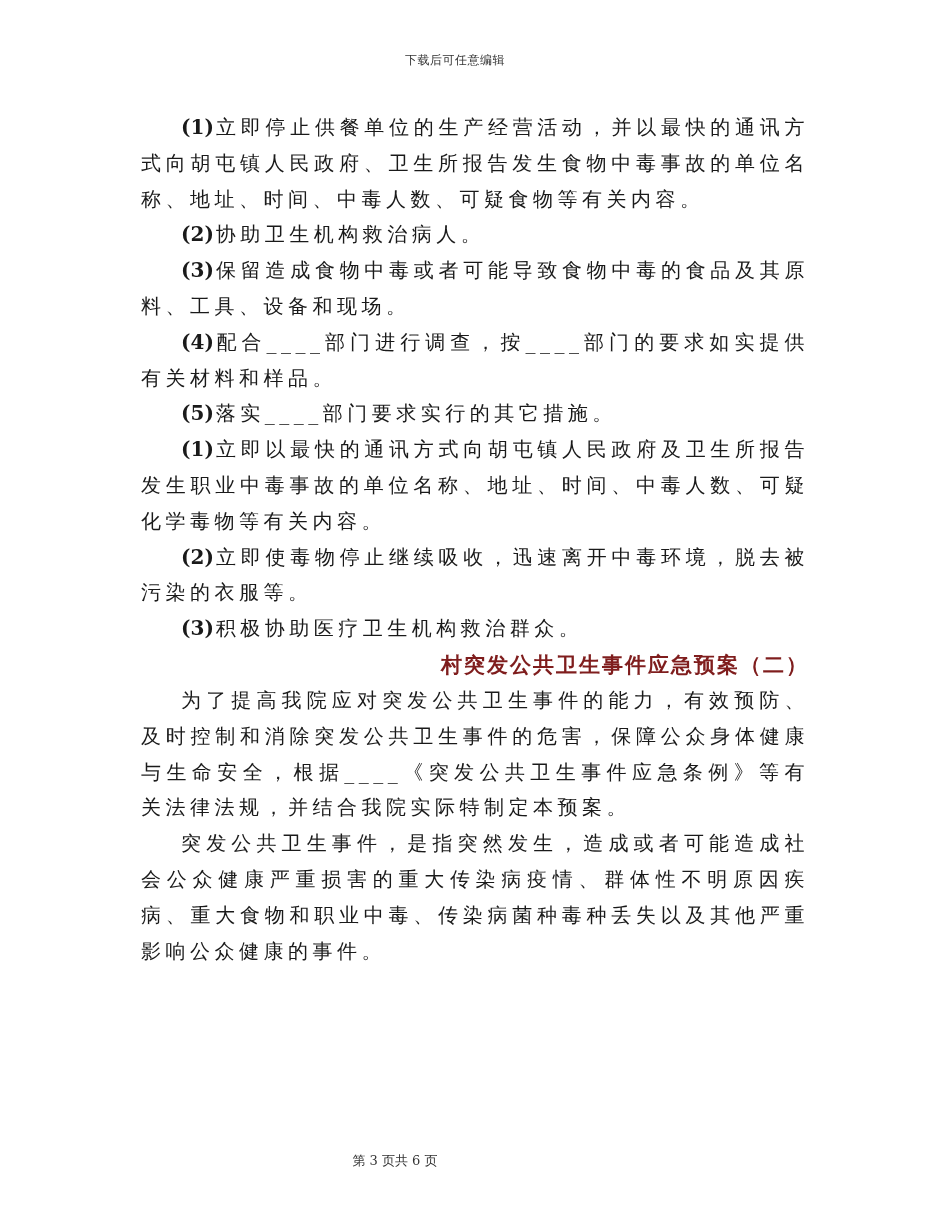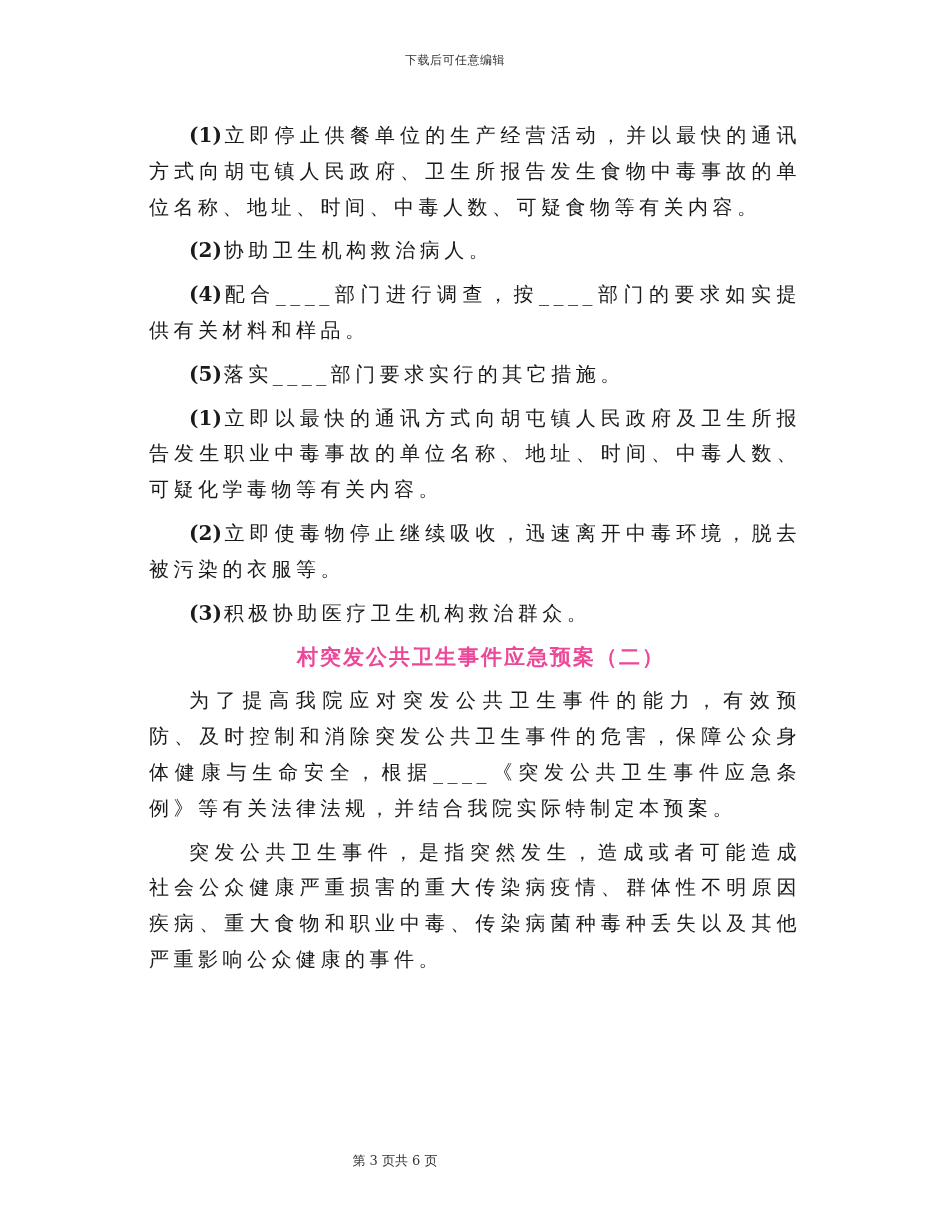--- a/index.html
+++ b/index.html
@@ -37,51 +37,52 @@
     }
     .content {
       position: absolute;
       top: 110px;
       left: 141px;
       width: 668px;
     }
     .para {
       font-size: 20px;
       line-height: 35.8px;
-      margin: 8px;
+      margin: 0;
       text-indent: 2em;
       letter-spacing: 4.5px;
       text-align: justify;
       text-align-last: left;
       word-break: break-all;
     }
     .para .num {
       font-weight: bold;
       letter-spacing: 0;
       margin-right: 2px;
     }
     .section-title {
       font-size: 21px;
       line-height: 36px;
       font-weight: bold;
-      color: #ec4899;
-      text-align: center;
+      color: #7f1d1d;
+      text-align: right;
       letter-spacing: 2px;
-      margin: 8px;
+      margin: 0;
       padding-left: 12px;
     }
   </style>
 </head>
 <body>
 
 <div class="page-header">下载后可任意编辑</div>
 
 <div class="content">
   <p class="para"><span class="num">(1)</span><span>立即停止供餐单位的生产经营活动，并以最快的通讯方式向胡屯镇人民政府、卫生所报告发生食物中毒事故的单位名称、地址、时间、中毒人数、可疑食物等有关内容。</span></p>
   <p class="para"><span class="num">(2)</span><span>协助卫生机构救治病人。</span></p>
+  <p class="para"><span class="num">(3)</span><span>保留造成食物中毒或者可能导致食物中毒的食品及其原料、工具、设备和现场。</span></p>
   <p class="para"><span class="num">(4)</span><span>配合____部门进行调查，按____部门的要求如实提供有关材料和样品。</span></p>
   <p class="para"><span class="num">(5)</span><span>落实____部门要求实行的其它措施。</span></p>
   <p class="para"><span class="num">(1)</span><span>立即以最快的通讯方式向胡屯镇人民政府及卫生所报告发生职业中毒事故的单位名称、地址、时间、中毒人数、可疑化学毒物等有关内容。</span></p>
   <p class="para"><span class="num">(2)</span><span>立即使毒物停止继续吸收，迅速离开中毒环境，脱去被污染的衣服等。</span></p>
   <p class="para"><span class="num">(3)</span><span>积极协助医疗卫生机构救治群众。</span></p>
 
   <h2 class="section-title">村突发公共卫生事件应急预案（二）</h2>
 
   <p class="para">为了提高我院应对突发公共卫生事件的能力，有效预防、及时控制和消除突发公共卫生事件的危害，保障公众身体健康与生命安全，根据____《突发公共卫生事件应急条例》等有关法律法规，并结合我院实际特制定本预案。</p>
   <p class="para">突发公共卫生事件，是指突然发生，造成或者可能造成社会公众健康严重损害的重大传染病疫情、群体性不明原因疾病、重大食物和职业中毒、传染病菌种毒种丢失以及其他严重影响公众健康的事件。</p>

